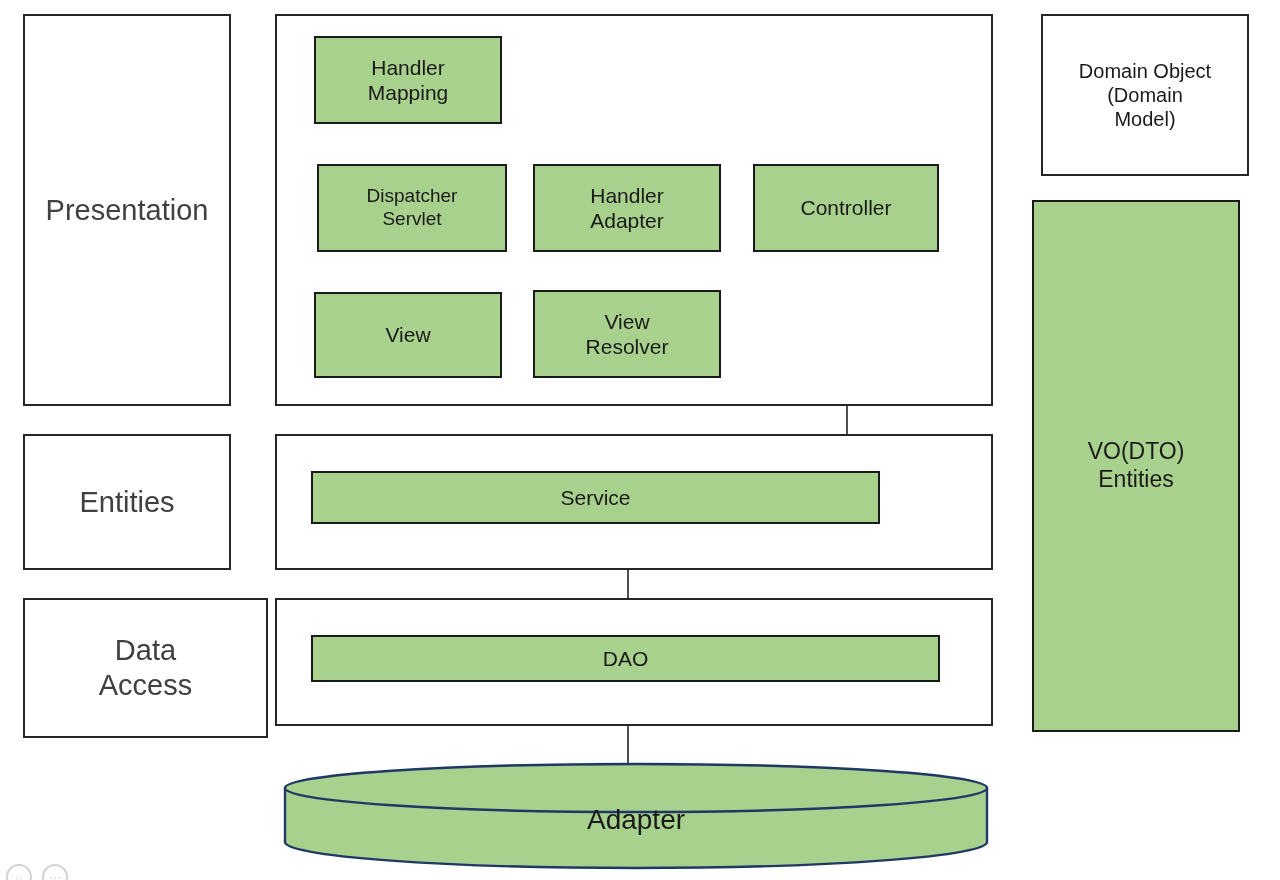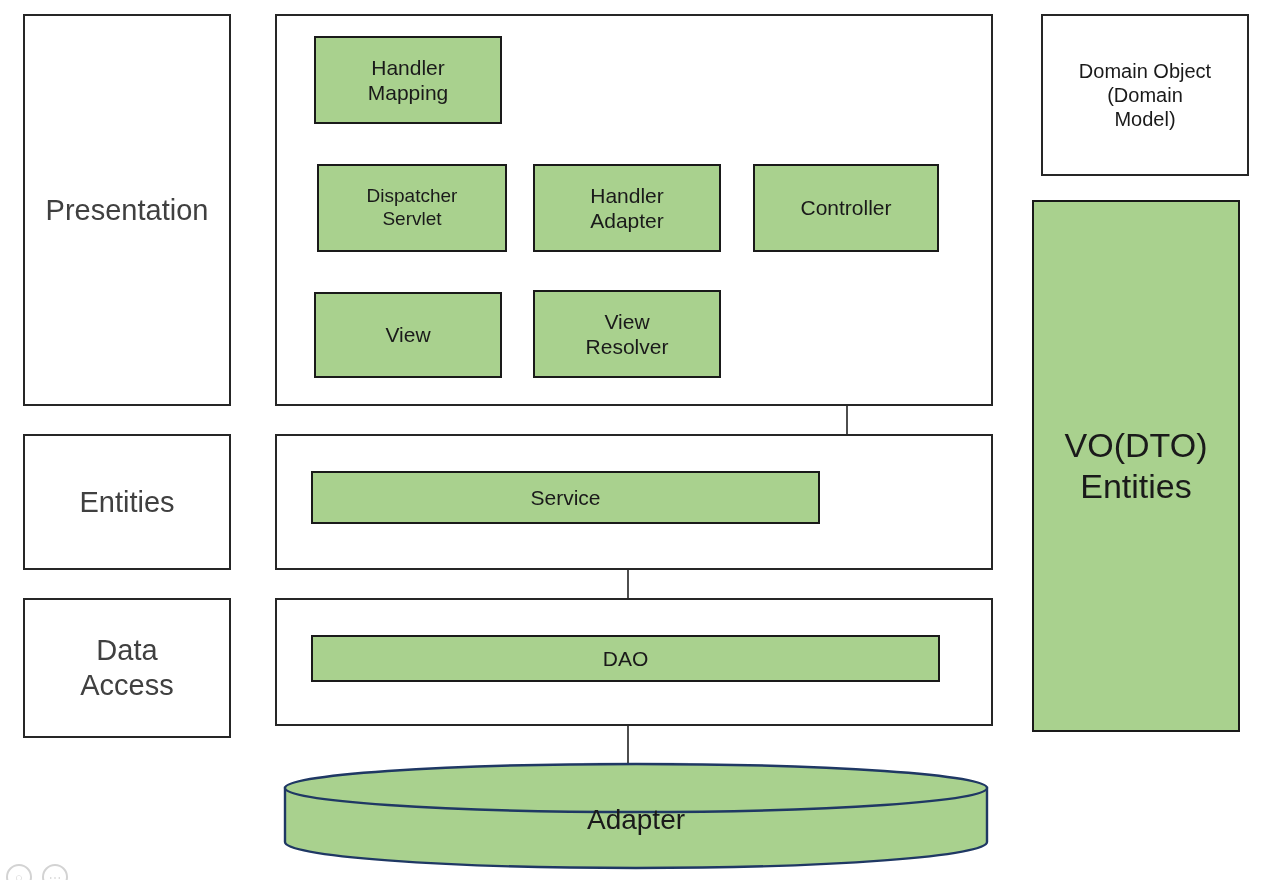--- a/index.html
+++ b/index.html
@@ -36,21 +36,21 @@
   }
   
   .green {
     background: #a9d18e;
     border: 2px solid #1a1a1a;
   }
   
   .layer-label { font-size: 29px; color: #404040; }
   .node-md  { font-size: 21px; color: #1a1a1a; }
   .node-sm  { font-size: 19px; color: #1a1a1a; }
-  .side-lg  { font-size: 34px; color: #1a1a1a; }
+  .side-lg  { font-size: 23px; color: #1a1a1a; }
   .side-md  { font-size: 20px; color: #1a1a1a; }
   .db-label { font-size: 28px; color: #1a1a1a; }
 
   
   #links {
     position: absolute;
     left: 0; top: 0;
     width: 1280px;
     height: 880px;
     pointer-events: none;
@@ -124,21 +124,21 @@
   </svg>
 
   <div class="box outline-thin panel layer-label" style="left:14px; top:14px; width:208px; height:392px;">
     <span>Presentation</span>
   </div>
 
   <div class="box outline-thin panel layer-label" style="left:14px; top:434px; width:208px; height:136px;">
     <span>Entities</span>
   </div>
 
-  <div class="box outline-thin panel layer-label" style="left:14px; top:598px; width:208px; height:140px;">
+  <div class="box outline-thin panel layer-label" style="left:14px; top:598px; width:245px; height:140px;">
     <span>Data
 Access</span>
   </div>
 
   <div class="box outline-thin panel" style="left:266px; top:14px; width:718px; height:392px;"></div>
 
   <div class="box outline-thin panel" style="left:266px; top:434px; width:718px; height:136px;"></div>
 
   <div class="box outline-thin panel" style="left:266px; top:598px; width:718px; height:128px;"></div>
 
@@ -163,21 +163,21 @@
 
   <div class="box green node node-md" style="left:314px; top:292px; width:188px; height:86px;">
     <span>View</span>
   </div>
 
   <div class="box green node node-md" style="left:533px; top:290px; width:188px; height:88px;">
     <span>View
 Resolver</span>
   </div>
 
-  <div class="box green node node-md" style="left:311px; top:471px; width:509px; height:53px;">
+  <div class="box green node node-md" style="left:311px; top:471px; width:569px; height:53px;">
     <span>Service</span>
   </div>
 
   <div class="box green node node-md" style="left:311px; top:635px; width:629px; height:47px;">
     <span>DAO</span>
   </div>
 
   <svg style="position:absolute; left:280px; top:762px; width:712px; height:112px; z-index:3;" viewBox="0 0 712 112">
 
     <path class="cyl-body" d="M5,26 L5,80 A351,26 0 0 0 707,80 L707,26 Z"></path>

